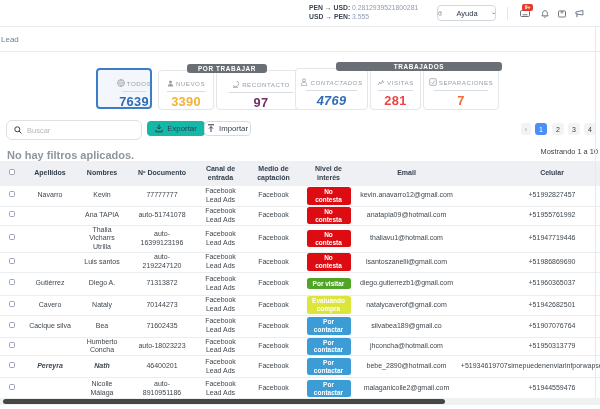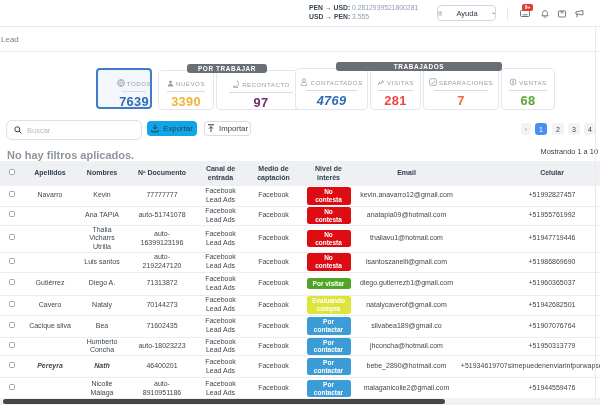--- a/index.html
+++ b/index.html
@@ -27,21 +27,21 @@
 .clab { margin-top:9px; font-size:6.2px; color:#9aa1a9; letter-spacing:0.5px; display:flex; align-items:center; gap:2px; white-space:nowrap; }
 .cline { width:72%; height:1px; background:#d9dcdf; margin-top:3.5px; flex-shrink:0; }
 .cnum { font-size:12.8px; font-weight:700; margin-top:2px; letter-spacing:0.3px; }
 
 
 #search { left:6px; top:120px; width:136px; height:20px; border:1px solid #dde0e4; border-radius:6px;
   display:flex; align-items:center; padding-left:7px; gap:5px; }
 #search span { color:#b3b8bf; font-size:7.5px; }
 .btn { position:absolute; top:121px; height:15px; border-radius:4px; display:flex; align-items:center;
   justify-content:center; gap:4px; font-size:7.8px; color:#333f4d; font-weight:400; }
-#exportar { left:147px; width:50px; background:#0ea5e9; }
+#exportar { left:147px; width:58px; background:#14b8a6; }
 #importar { left:204px; width:47px; background:#fff; border:1px solid #d8dce1; }
 .pg { position:absolute; top:123px; width:12px; height:12px; border-radius:3px; background:#f1f3f4;
   color:#3c4043; font-size:7px; display:flex; align-items:center; justify-content:center; }
 #nofiltros { left:7px; top:149px; font-size:11px; color:#8e959e; font-weight:700; }
 #mostrando { right:2px; top:147px; font-size:7.4px; color:#3c4043; }
 
 
 #tablewrap { position:absolute; left:0; top:161px; width:600px; height:237px; overflow:hidden; }
 table { border-collapse:collapse; table-layout:fixed; width:646px; }
 th, td { text-align:center; vertical-align:middle; font-size:7px; color:#3f474f; line-height:8.6px;
@@ -172,30 +172,20 @@
     </div>
   </div>
   <div class="card" style="left:423px; top:68px; width:76px; height:42px;">
     <div class="cell" style="left:0; right:0;">
       <div class="clab"><svg width="8" height="8" viewBox="0 0 8 8">
             <rect x="0.7" y="0.7" width="6.6" height="6.6" rx="1" fill="none" stroke="#9aa1a9" stroke-width="0.8"></rect>
             <path d="M2.4 4.6 L3.6 5.8 L5.8 2.6" fill="none" stroke="#9aa1a9" stroke-width="0.8"></path>
           </svg>SEPARACIONES</div>
       <div class="cline"></div>
       <div class="cnum" style="color:#f26b35;">7</div>
-    </div>
-  </div>
-  <div class="card" style="left:501px; top:68px; width:54px; height:42px;">
-    <div class="cell" style="left:0; right:0;">
-      <div class="clab"><svg width="8" height="8" viewBox="0 0 8 8">
-            <circle cx="4" cy="4" r="3" fill="none" stroke="#9aa1a9" stroke-width="0.8"></circle>
-            <path d="M4 2.2 V5.8 M2.8 3.2 H5 M3 4.8 H5.2" stroke="#9aa1a9" stroke-width="0.6"></path>
-          </svg>VENTAS</div>
-      <div class="cline"></div>
-      <div class="cnum" style="color:#55a72f;">68</div>
     </div>
   </div>
 
   <div class="abs" id="search">
     <svg width="8" height="8" viewBox="0 0 8 8">
         <circle cx="3.3" cy="3.3" r="2.5" fill="none" stroke="#3c4043" stroke-width="1"></circle>
         <path d="M5.2 5.2 L7.2 7.2" stroke="#3c4043" stroke-width="1" stroke-linecap="round"></path>
       </svg>
     <span>Buscar</span>
   </div>

